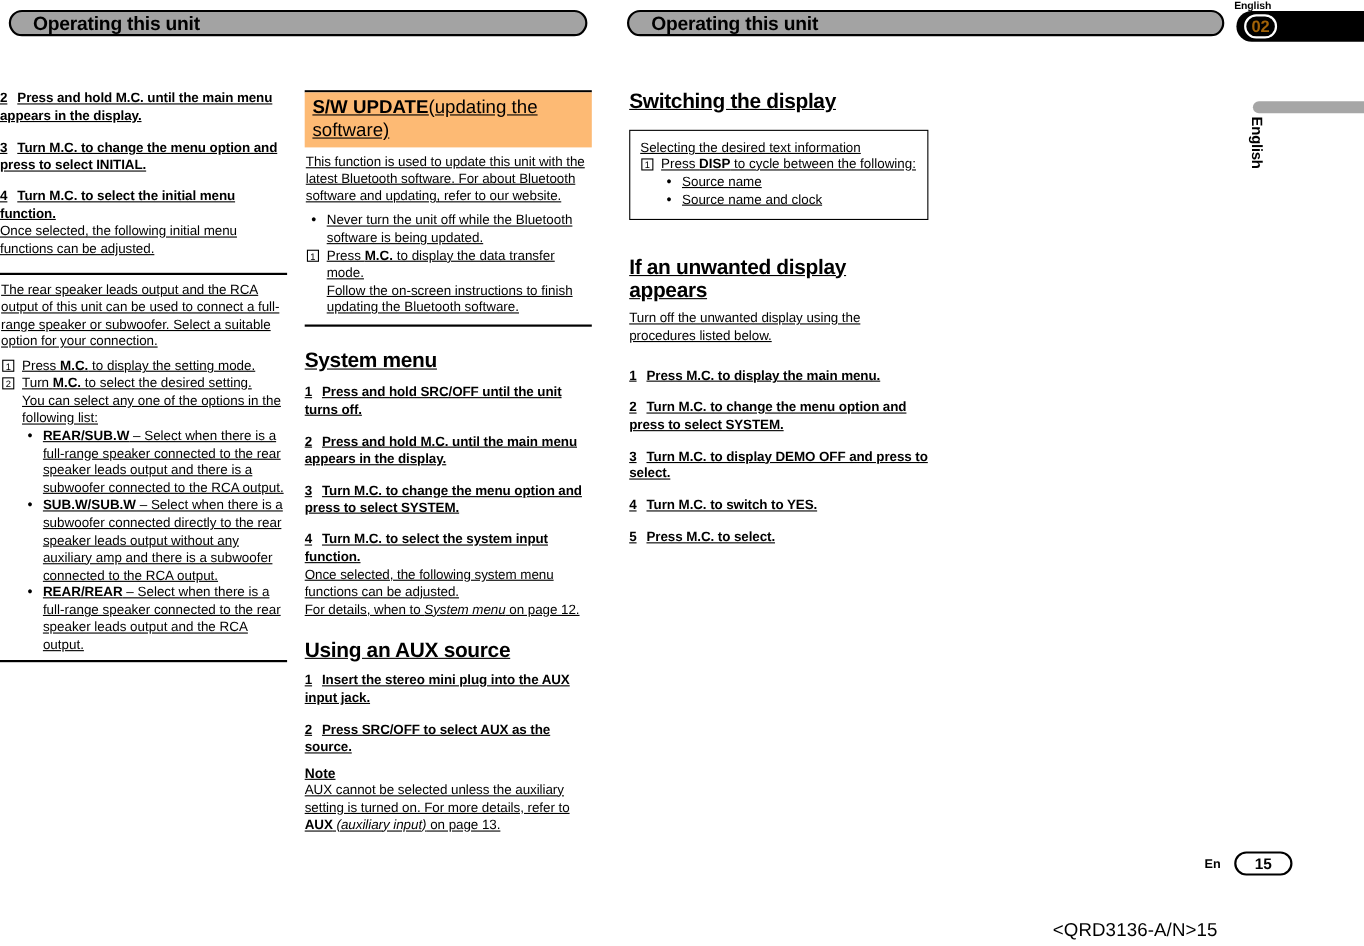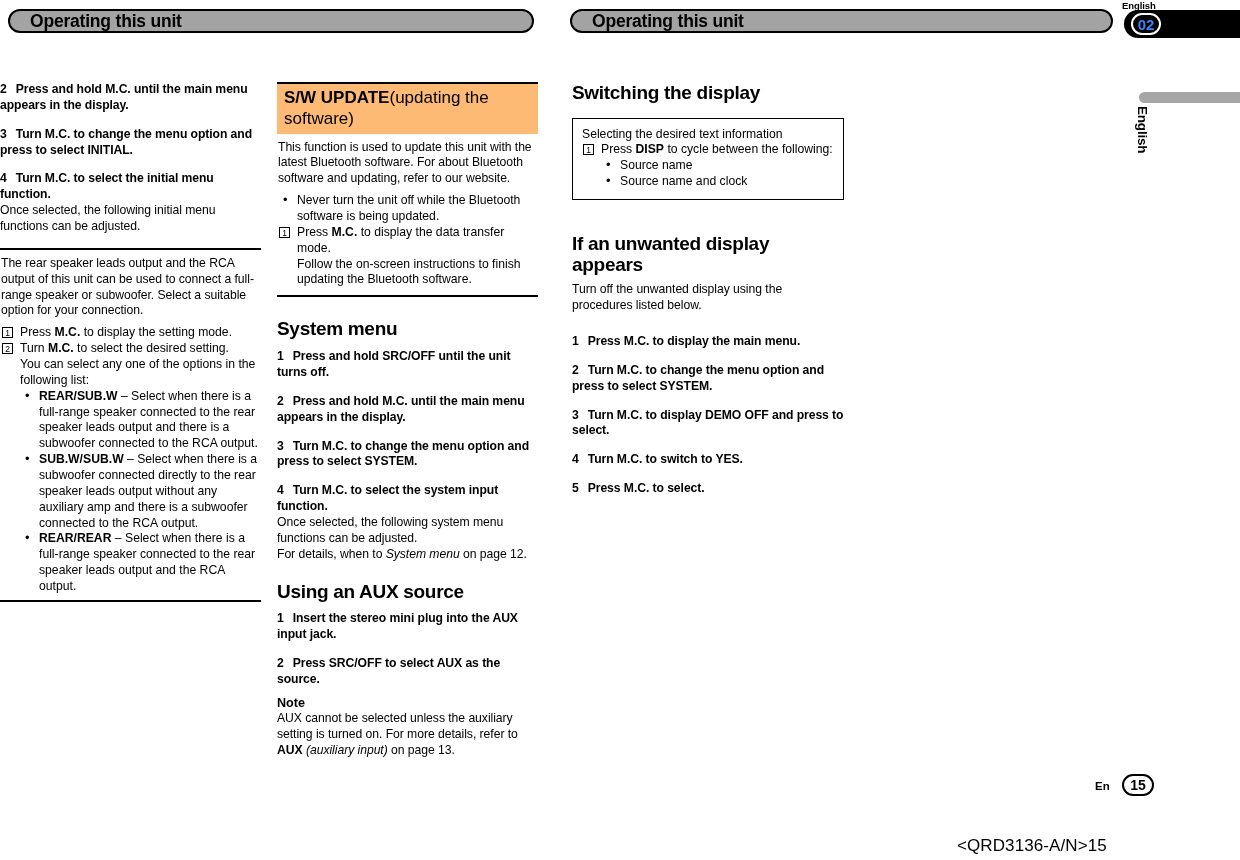--- a/index.html
+++ b/index.html
@@ -51,21 +51,21 @@
     width: 130px; height: 28px;
     background: #000;
     border-radius: 14px;
   }
   .section-num {
     position: absolute;
     left: 1131px; top: 13px;
     width: 30px; height: 22px;
     border: 2px solid #fff;
     border-radius: 11px;
-    color: #3b82f6;
+    color: #a16207;
     font-size: 15px;
     font-weight: bold;
     display: flex;
     align-items: center;
     justify-content: center;
   }
 
   
   .lang-bar {
     position: absolute;
@@ -83,20 +83,21 @@
     writing-mode: vertical-rl;
     text-orientation: mixed;
     letter-spacing: -0.2px;
   }
 
   
   .col {
     position: absolute;
     top: 82px;
     width: 261px;
+    text-decoration: underline;
   }
   #col1 { left: 0px; }
   #col2 { left: 277px; }
   #col3 { left: 572px; width: 272px; }
 
   
   .h2 {
     font-size: 19px;
     font-weight: bold;
     letter-spacing: -0.3px;
@@ -185,21 +186,21 @@
   
   .foot-en {
     position: absolute;
     left: 1095px; top: 780px;
     font-size: 11.5px;
     font-weight: bold;
   }
   .foot-page {
     position: absolute;
     left: 1122px; top: 774px;
-    width: 32px; height: 22px;
+    width: 53px; height: 22px;
     border: 2px solid #000;
     border-radius: 11px;
     font-size: 14px;
     font-weight: bold;
     display: flex; align-items: center; justify-content: center;
   }
   .docid {
     position: absolute;
     left: 957px; top: 836px;
     font-size: 17px;

